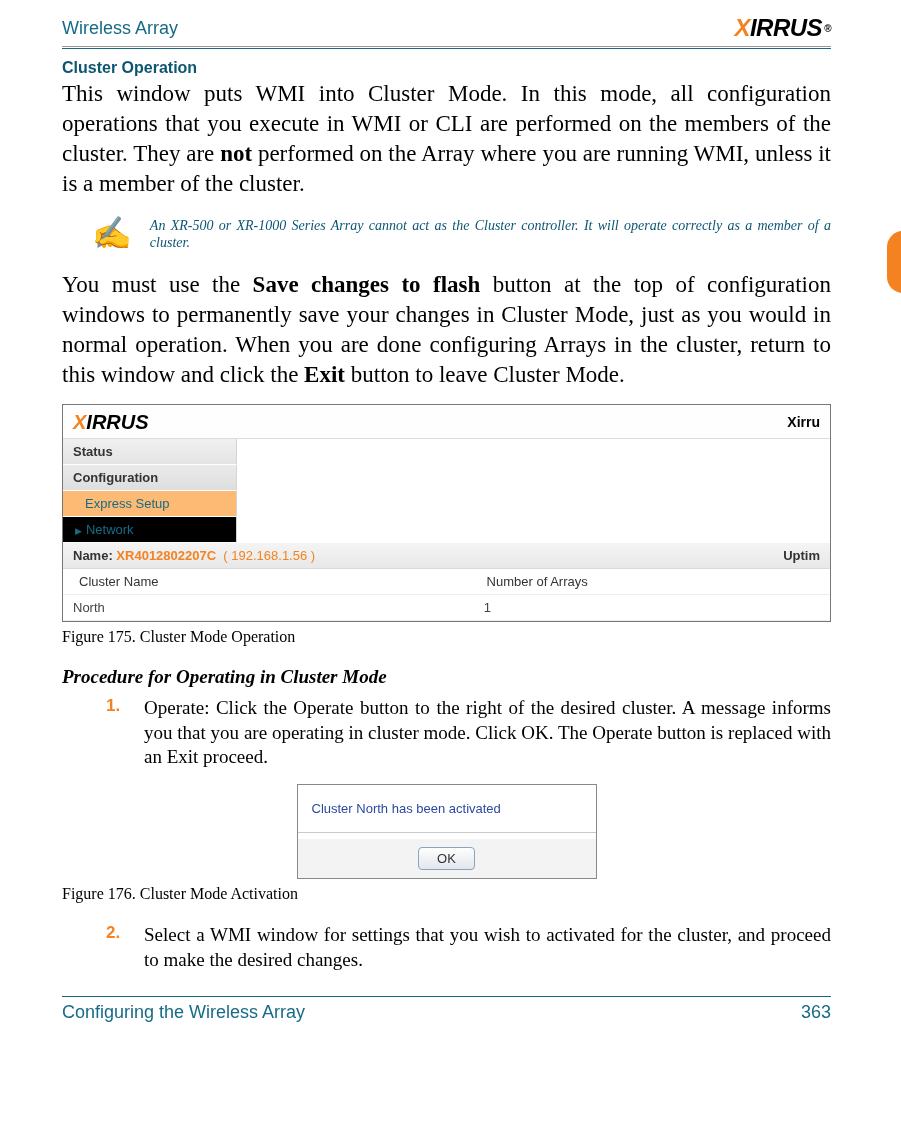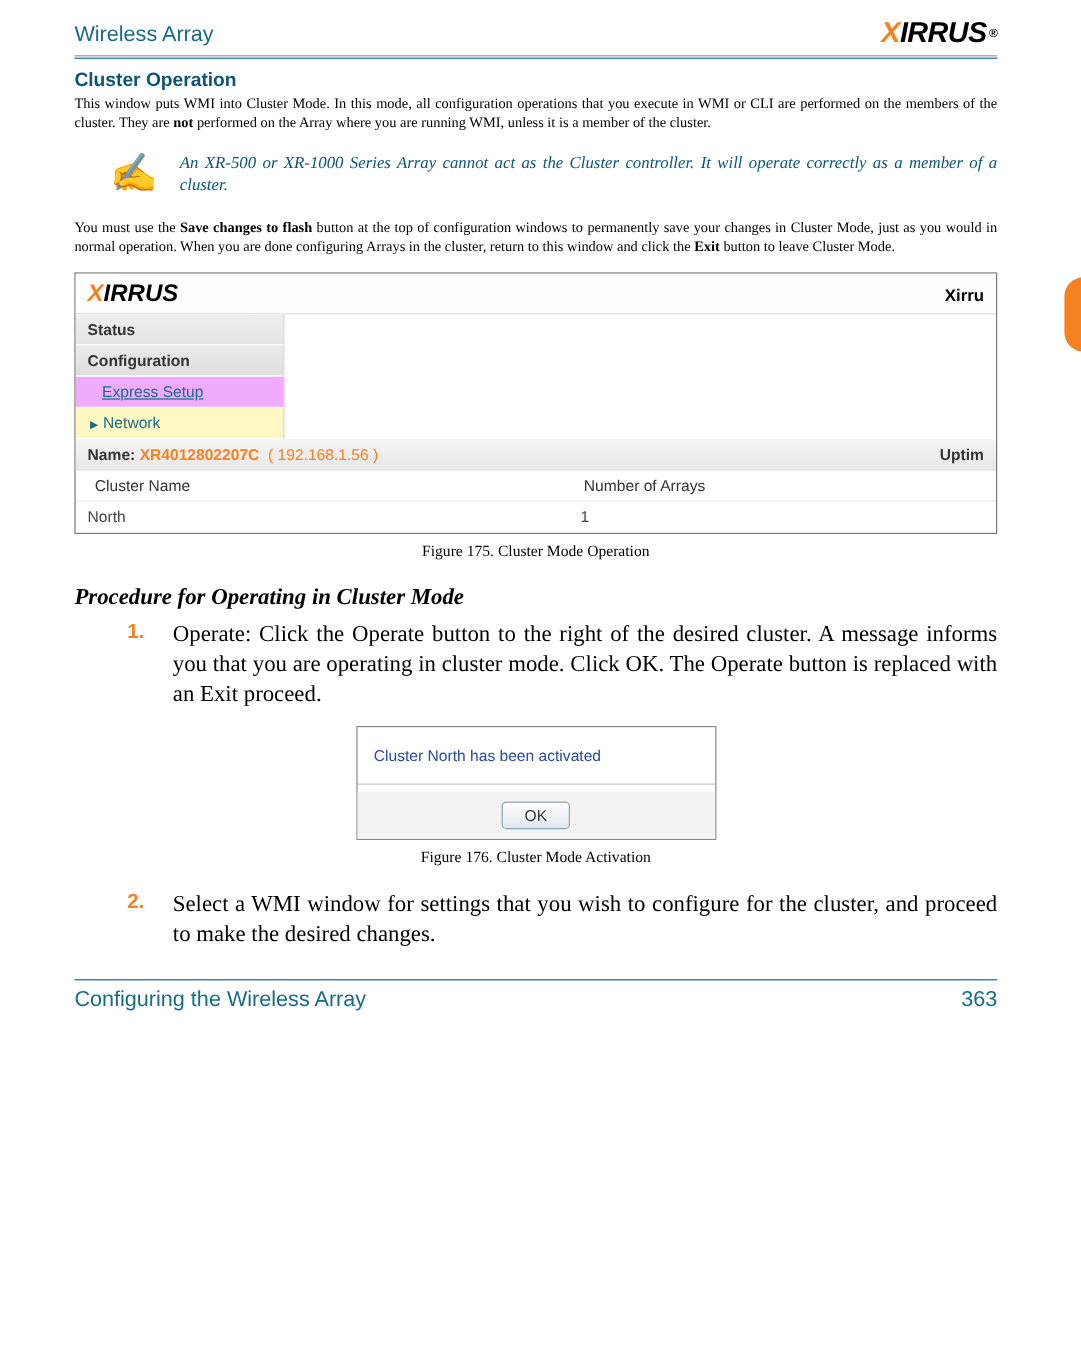--- a/index.html
+++ b/index.html
@@ -53,21 +53,21 @@
     .hr2 { border: none; border-top: 1px solid #176b87; margin-top: 1px; }
     .section-title {
       color: #0d5673;
       font-family: Arial, Helvetica, sans-serif;
       font-weight: bold;
       font-size: 16px;
       margin-top: 10px;
       margin-bottom: 2px;
     }
     .body-text {
-      font-size: 12px;
+      font-size: 23px;
       text-align: justify;
       line-height: 1.3;
       margin-bottom: 12px;
     }
     .body-text .bold { font-weight: bold; }
     .note-block {
       display: flex;
       margin: 18px 0 18px 30px;
       gap: 18px;
     }
@@ -118,22 +118,22 @@
       width: 174px;
       flex-shrink: 0;
     }
     .side-row {
       padding: 5px 10px;
       border-bottom: 1px solid #fff;
       border-right: 1px solid #d5d5d5;
     }
     .side-row.status { background: linear-gradient(#f0f0f0,#e4e4e4); color:#333; font-weight:bold; }
     .side-row.config { background: linear-gradient(#eaeaea,#dedede); color:#333; font-weight:bold; }
-    .side-row.express { background:#f0abfc; color:#176b87; padding-left: 22px; text-decoration: underline; }
-    .side-row.network { background:#fef9c3; color:#176b87; padding-left: 12px; }
+    .side-row.express { background:#fdba74; color:#176b87; padding-left: 22px; }
+    .side-row.network { background:#000000; color:#176b87; padding-left: 12px; }
     .tri { color:#176b87; font-size:9px; margin-right:4px; }
     .fig1-main { flex:1; }
     .name-bar {
       background: linear-gradient(#f4f4f4,#e8e8e8);
       padding: 5px 10px;
       border-bottom: 1px solid #dadada;
       display: flex;
       justify-content: space-between;
       font-weight: bold;
       color: #333;
@@ -143,22 +143,21 @@
     .tbl-hdr, .tbl-row {
       display: flex;
       padding: 5px 10px;
       border-bottom: 1px solid #eee;
     }
     .tbl-hdr { color:#333;padding-left:16px; }
     .col-a { flex: 0 0 55%; }
     .col-b { flex: 1; text-align:left; }
     .tbl-row { color:#444; }
     .caption {
-      text-align: center;
-      font-size: 13px;
+      font-size: 16px;
       margin: 6px 0 20px;
     }
     .subheading {
       font-weight: bold;
       font-style: italic;
       font-size: 19px;
       margin-bottom: 8px;
     }
     .proc-item {
       display: flex;
@@ -289,21 +288,21 @@
       </div>
       <div class="fig2-btnrow">
         <button class="fig2-btn">OK</button>
       </div>
     </div>
   </div>
   <div class="caption">Figure 176. Cluster Mode Activation</div>
 
   <div class="proc-item">
     <span class="proc-num">2.</span>
-    <div class="proc-text">Select a WMI window for settings that you wish to configure for the cluster, and proceed to make the desired changes.</div>
+    <div class="proc-text">Select a WMI window for settings that you wish to activated for the cluster, and proceed to make the desired changes.</div>
   </div>
 
   <hr class="ftr-line">
   <div class="ftr">
     <span>Configuring the Wireless Array</span>
     <span>363</span>
   </div>
 </div>
 
 </body></html>

